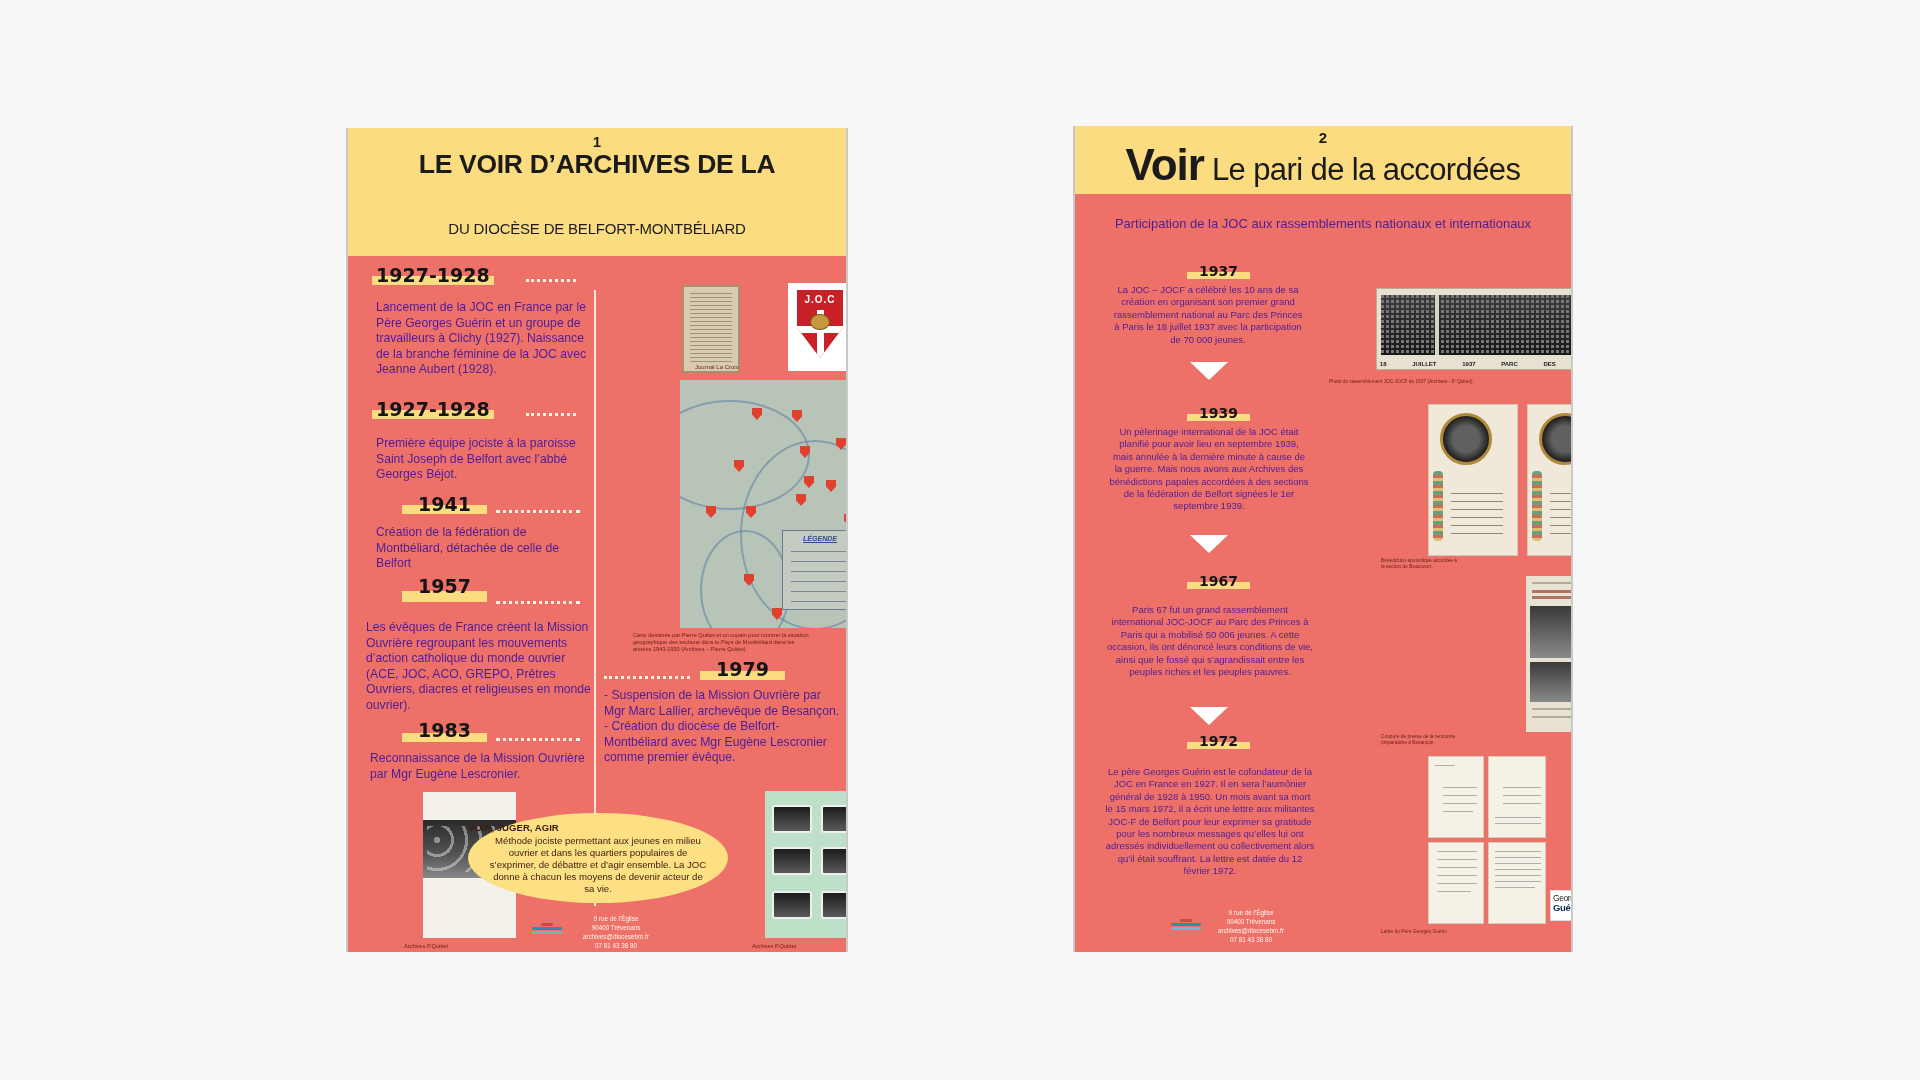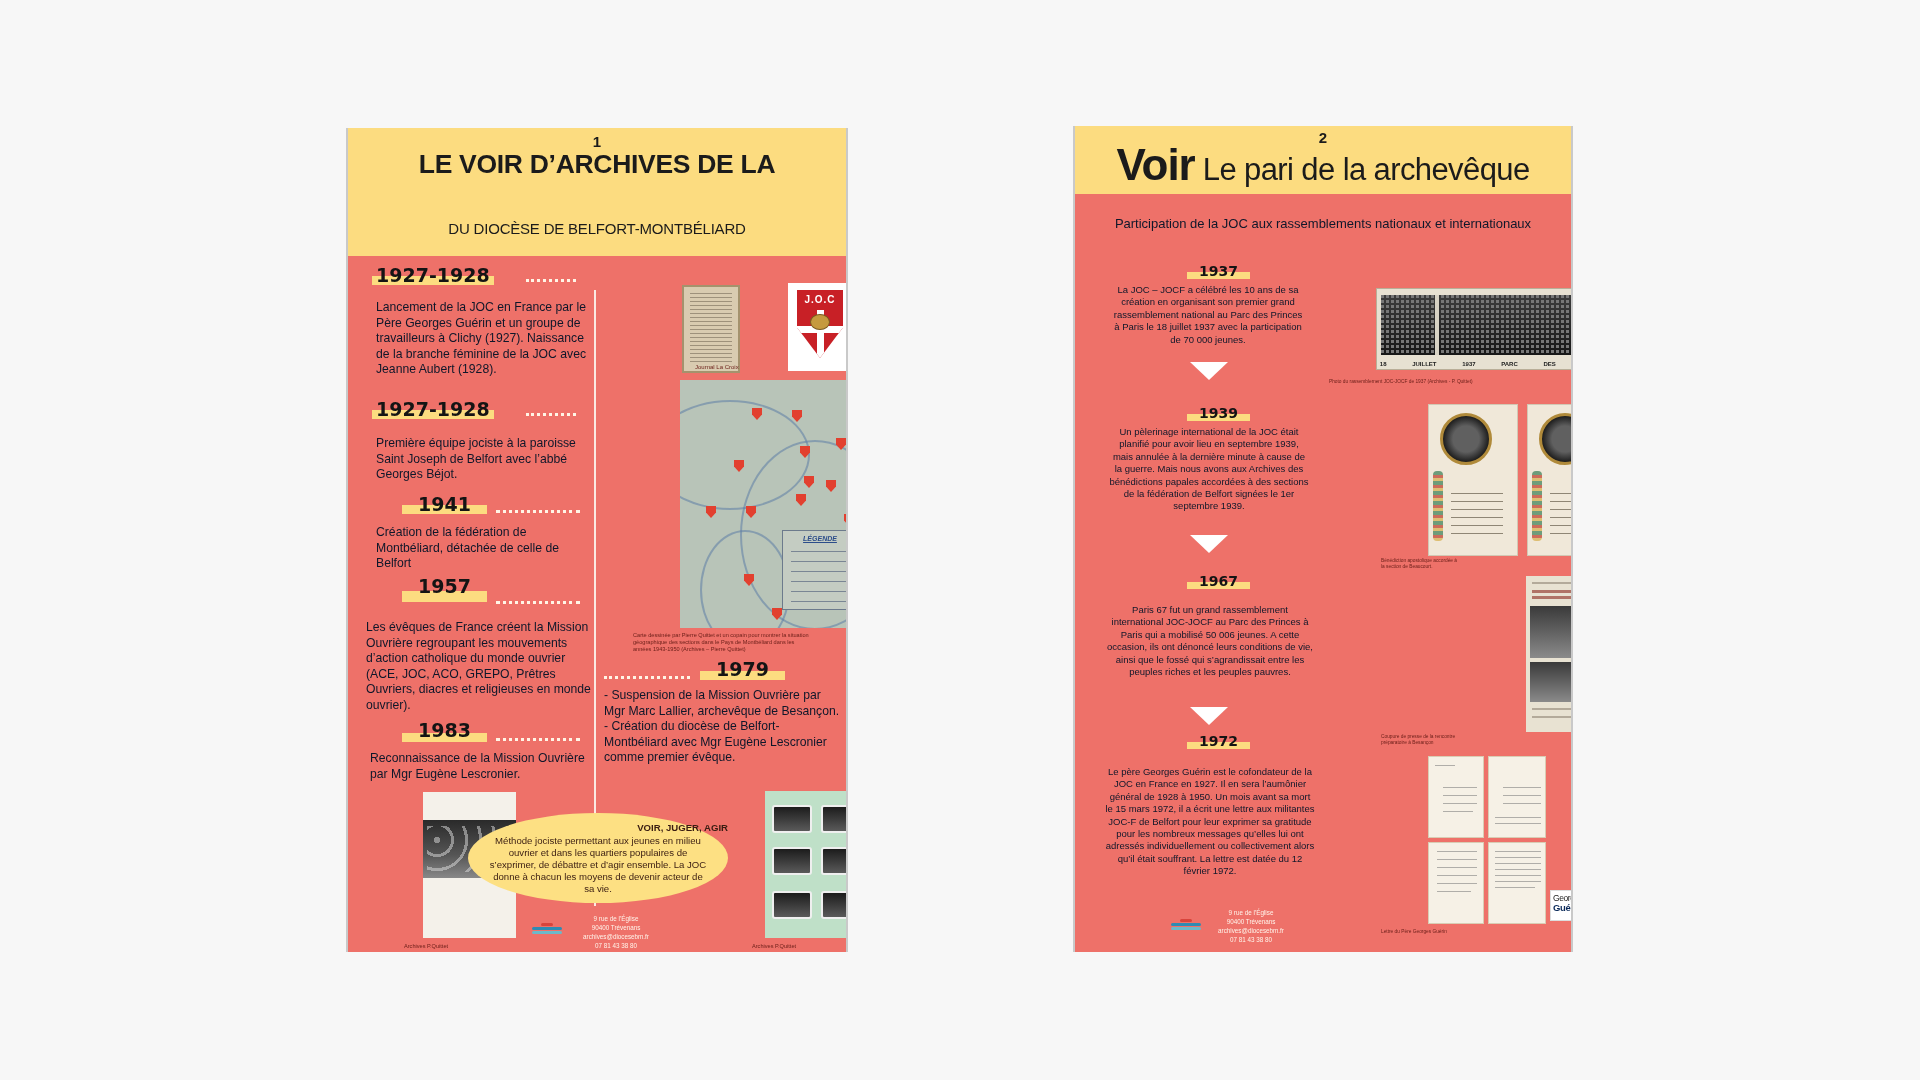--- a/index.html
+++ b/index.html
@@ -30,21 +30,21 @@
   .p2-title { position: absolute; left: 0; right: 0; top: 14px; white-space: nowrap; }
   .p2-voir { font-weight: bold; font-size: 44px; letter-spacing: -1px; vertical-align: baseline; }
   .p2-sub { font-size: 31px; letter-spacing: -0.6px; margin-left: 8px; vertical-align: baseline; }
 
   .yr {
     position: absolute; font-weight: bold; color: #141414; font-family: "DejaVu Sans", sans-serif;
     background: linear-gradient(to bottom, transparent 55%, #fcdc80 55%);
     padding: 0 4px; line-height: 1;
   }
   .dots { position: absolute; height: 3px; border-top: 3px dotted #fff5e6; }
-  .txt { position: absolute; color: #0f172a; font-size: 12.2px; line-height: 15.6px; }
+  .txt { position: absolute; color: #4c1d95; font-size: 12.2px; line-height: 15.6px; }
   .txt-c { text-align: center; }
 
   .vline { position: absolute; left: 246px; top: 162px; width: 2px; height: 616px; background: #fbe9e2; }
 
   .img { position: absolute; overflow: hidden; margin-left: 47px; }
   .cap { position: absolute; color: #6a1e18; font-size: 5.6px; line-height: 7px; }
 
   
   .news { background: #d9cbb0; border: 2px solid #a4926d; }
   .news::before { content: ""; position: absolute; inset: 6px; background: repeating-linear-gradient(to bottom, #6e6150 0 1px, transparent 1px 4px); opacity: .55; }
@@ -67,21 +67,21 @@
 
   
   .photo-bw { background: #f4f1ea; }
   .photo-bw .grp { position: absolute; left: 0; right: 0; top: 28px; height: 58px; background: linear-gradient(180deg,#2a2a2a,#555 60%,#888); }
   .photo-bw .grp::after { content: ""; position: absolute; inset: 6px 4px; background: repeating-radial-gradient(circle at 10px 14px,#ddd 0 3px,transparent 3px 14px); opacity: .5; }
   .album { background: #bfe0c8; }
   .album .ph { position: absolute; width: 40px; height: 28px; background: linear-gradient(180deg,#1c1c1c,#5a5a5a); border: 2px solid #efefef; border-radius: 3px; }
 
   
   .oval { position: absolute; left: 120px; top: 685px; width: 260px; height: 90px; border-radius: 50%; background: #fde083; }
-  .oval .o-title { position: absolute; left: 0; right: 0; top: 9px; text-align: right; font-weight: bold; font-size: 9.6px; color: #3a1d12; }
+  .oval .o-title { position: absolute; left: 0; right: 0; top: 9px; text-align: left; font-weight: bold; font-size: 9.6px; color: #3a1d12; }
   .oval .o-body { position: absolute; left: 20px; right: 20px; top: 22px; text-align: center; font-size: 9.6px; line-height: 12.1px; color: #3a1d12; }
 
   .contact { position: absolute; text-align: center; color: #fff4ea; font-size: 6.3px; line-height: 9px; }
   .logo { position: absolute; width: 30px; height: 14px; }
   .logo i { position: absolute; left: 0; right: 0; height: 3px; border-radius: 2px; }
 
   .tri { position: absolute; width: 0; height: 0; border-left: 19px solid transparent; border-right: 19px solid transparent; border-top: 18px solid #ffffff; }
 
   
   .stadium { background: #e7e1d2; border: 1px solid #b9ae98; }
@@ -217,21 +217,21 @@
     <div class="ph" style="left:7px;top:100px;"></div>
       <div class="ph" style="left:56px;top:100px;"></div>
   </div>
   <div class="cap" style="left:404px;top:815px;">Archives P.Quittet</div>
 </div>
 
 <div class="poster" id="poster2">
   <div class="hdr">
     <div class="num">2</div>
     <div class="p2-title">
-      <span class="p2-voir">Voir</span><span class="p2-sub">Le pari de la archevêque</span>
+      <span class="p2-voir">Voir</span><span class="p2-sub">Le pari de la accordées</span>
     </div>
   </div>
 
   <div class="txt txt-c" style="left:0;right:0;top:90px;font-size:13px;">Participation de la JOC aux rassemblements nationaux et internationaux</div>
 
   <div class="yr" style="left:112px;top:138px;font-size:14px;padding:0 12px 1px;">1937</div>
   <div class="txt txt-c" style="left:36px;top:158px;width:194px;font-size:9.5px;line-height:12.4px;">La JOC – JOCF a célébré les 10 ans de sa création en organisant son premier grand rassemblement national au Parc des Princes à Paris le 18 juillet 1937 avec la participation de 70 000 jeunes.</div>
   <div class="tri" style="left:115px;top:236px;"></div>
 
   <div class="img stadium" style="left:254px;top:162px;width:236px;height:82px;">

